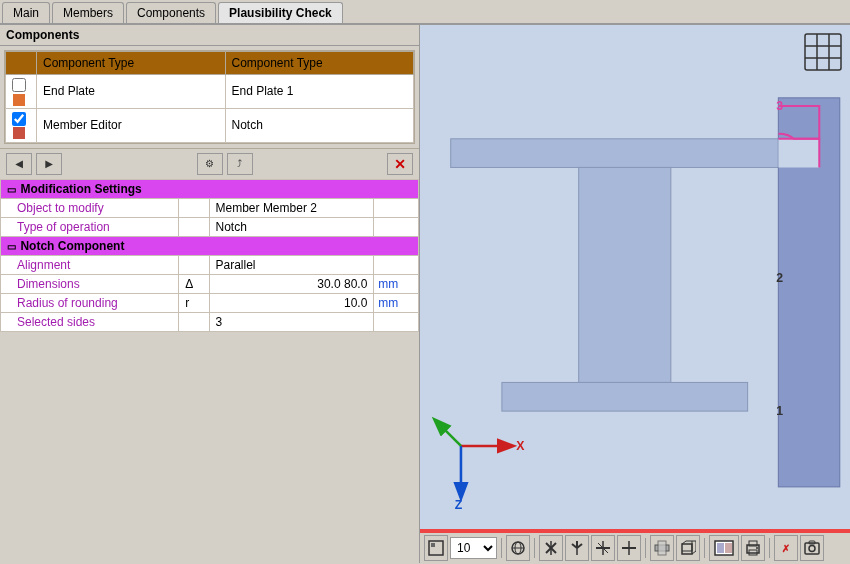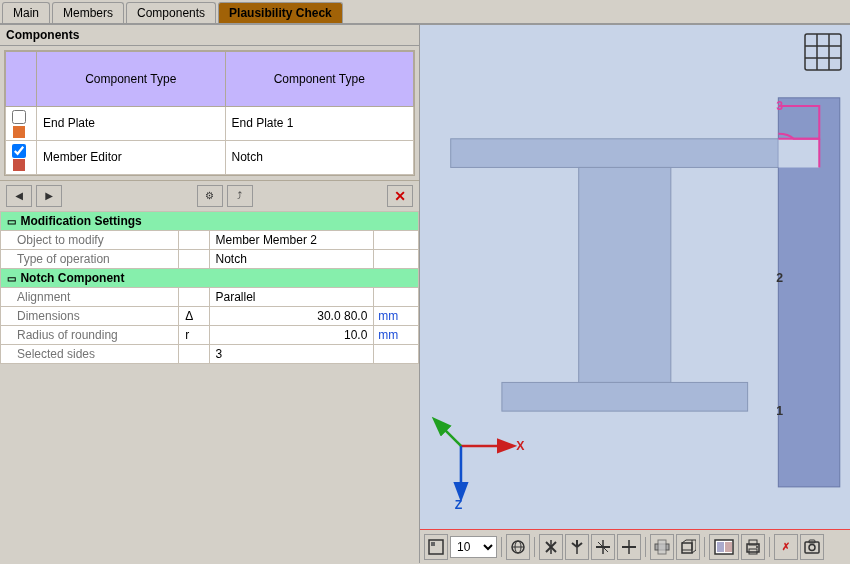--- a/index.html
+++ b/index.html
@@ -5,33 +5,33 @@
     * { box-sizing: border-box; margin: 0; padding: 0; font-family: Arial, sans-serif; font-size: 12px; }
     body { width: 850px; height: 564px; overflow: hidden; background: #d4d0c8; }
 
     
     .tabs { display: flex; background: #d4d0c8; padding: 2px 2px 0; border-bottom: 2px solid #999; }
     .tab {
       padding: 3px 10px; border: 1px solid #999; border-bottom: none;
       background: #d4d0c8; cursor: pointer; margin-right: 2px;
       border-radius: 3px 3px 0 0; color: #000;
     }
-    .tab.active { background: #a16207; font-weight: bold; }
+    .tab.active { background: #e5e5e5; font-weight: bold; }
 
     
     .main-layout { display: flex; height: calc(564px - 26px); }
 
     
     .left-panel { width: 420px; display: flex; flex-direction: column; background: #d4d0c8; border-right: 1px solid #999; }
 
     
     .section-header { background: #d4d0c8; padding: 3px 6px; font-weight: bold; border-bottom: 1px solid #999; font-size: 12px; }
 
     .components-table { width: 100%; border-collapse: collapse; }
-    .components-table th { background: #c4b5fd; border: 1px solid #b0a898; padding: 20px 6px; font-weight: normal; text-align: center; }
+    .components-table th { background: #a16207; border: 1px solid #b0a898; padding: 4px 6px; font-weight: normal; text-align: left; }
     .components-table td { border: 1px solid #c8c0b4; padding: 2px 6px; background: #fff; }
 
     .comp-checkbox { width: 14px; height: 14px; margin-right: 4px; vertical-align: middle; }
     .comp-color { display: inline-block; width: 12px; height: 12px; vertical-align: middle; margin-right: 4px; }
 
     .components-area { border: 1px solid #b0a898; margin: 4px; background: #fff; flex-shrink: 0; }
 
     
     .toolbar { display: flex; align-items: center; padding: 4px 6px; gap: 4px; border-top: 1px solid #b0a898; }
     .toolbar-btn {
@@ -41,35 +41,35 @@
     }
     .toolbar-btn.red { color: #cc0000; font-weight: bold; font-size: 14px; }
     .toolbar-sep { flex: 1; }
 
     
     .settings-header { display: flex; justify-content: space-between; background: #d4d0c8; padding: 3px 6px; font-weight: bold; border-bottom: 1px solid #999; border-top: 1px solid #999; }
     .settings-label { color: #cc6600; font-weight: bold; }
 
     .settings-table { width: 100%; border-collapse: collapse; }
     .settings-table td { border: 1px solid #c8c0b4; padding: 2px 6px; }
-    .settings-table .group-row td { background: #86efac; font-weight: bold; }
+    .settings-table .group-row td { background: #d946ef; font-weight: bold; }
     .settings-table .data-row td { background: #fff; }
-    .settings-table .data-row td:first-child { padding-left: 16px; color: #737373; }
+    .settings-table .data-row td:first-child { padding-left: 16px; color: #a21caf; }
     .settings-table .value-cell { text-align: right; padding-left: 15px; }
     .settings-table .unit-cell { color: #1d4ed8; padding-left: 4px; }
 
     .group-icon { margin-right: 4px; font-size: 10px; }
 
     
     .right-panel { flex: 1; display: flex; flex-direction: column; background: #c8d4e8; position: relative; }
 
     .viewport { flex: 1; position: relative; background: #c8d4e8; overflow: hidden; }
 
     
-    .bottom-toolbar { height: 34px; background: #d4d0c8; border-top: 1px solid #ef4444; display: flex; align-items: center; padding: 2px 4px; gap: 2px; }
+    .bottom-toolbar { height: 34px; background: #d4d0c8; border-top: 4px solid #ef4444; display: flex; align-items: center; padding: 2px 4px; gap: 2px; }
     .bt-btn { height: 26px; min-width: 24px; border: 1px solid #999; background: #d4d0c8; cursor: pointer; display: flex; align-items: center; justify-content: center; font-size: 10px; }
     .bt-select { height: 22px; border: 1px solid #999; background: #fff; padding: 0 2px; }
     .bt-sep { width: 1px; height: 20px; background: #999; margin: 0 2px; }
 
     
     .viewport-svg { position: absolute; top: 0; left: 0; width: 100%; height: 100%; }
   </style>
 </head>
 <body>
 

